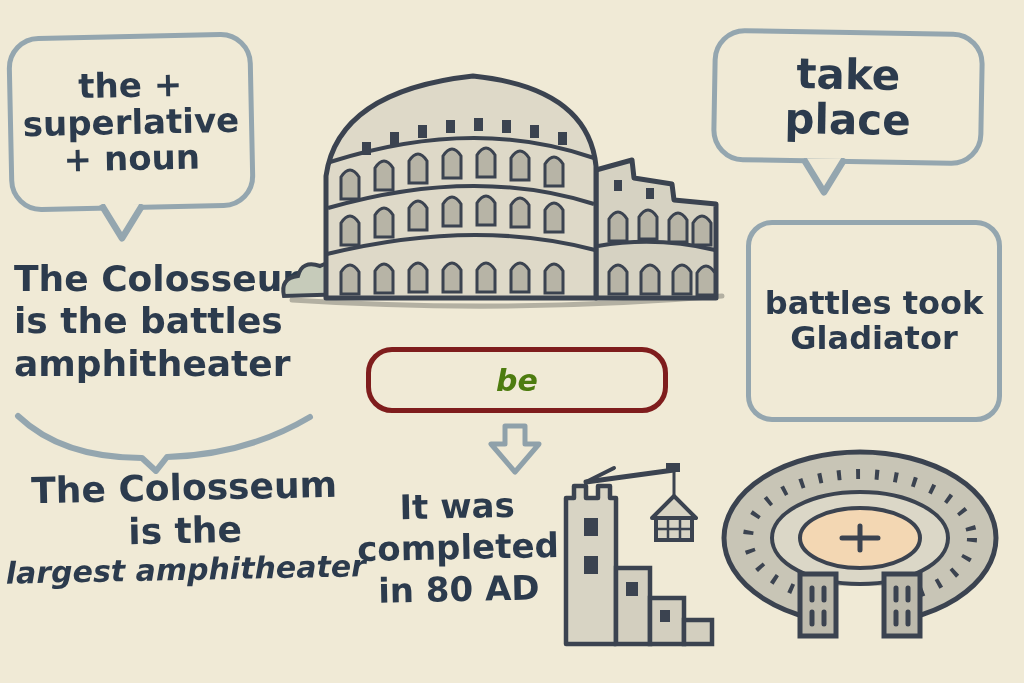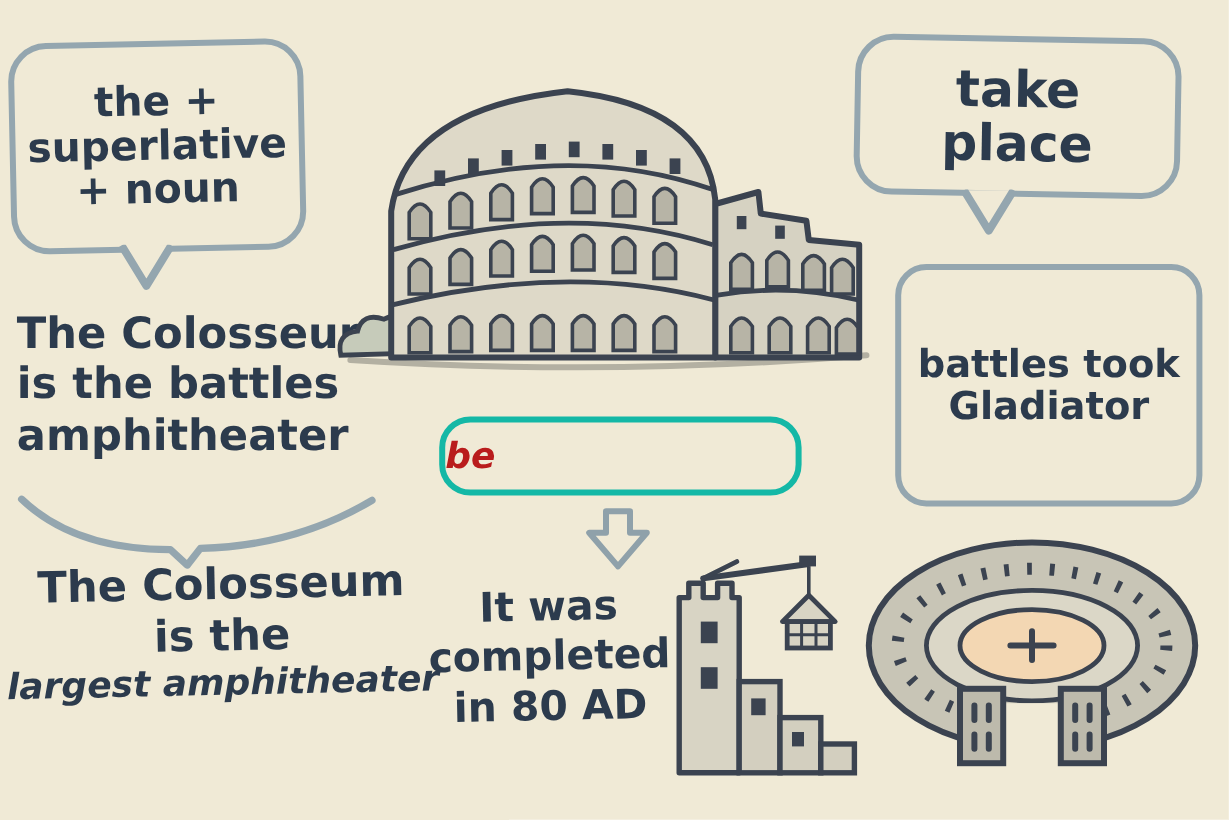--- a/index.html
+++ b/index.html
@@ -13,23 +13,23 @@
     position:absolute;box-sizing:border-box;
     border:5px solid #94a6af;border-radius:32px;
     display:flex;flex-direction:column;align-items:center;justify-content:center;
     text-align:center;color:#2c3b4d;font-weight:700;line-height:1.08;
   }
   .bubble .line{display:block;}
   .textblock{position:absolute;color:#2c3b4d;font-weight:700;}
   .textblock .line{display:block;}
   .pill{
     position:absolute;box-sizing:border-box;
-    border:5px solid #14b8a6;border-radius:26px;
-    display:flex;align-items:center;justify-content:flex-start;
-    color:#b91c1c;font-weight:700;
+    border:5px solid #7f1d1d;border-radius:26px;
+    display:flex;align-items:center;justify-content:center;
+    color:#4d7c0f;font-weight:700;
   }
   .it{font-style:italic;}
   .tilt-l{transform:rotate(-1.2deg);}
   .tilt-r{transform:rotate(1deg);}
 
   
   #bubble-superlative{left:8px;top:34px;width:246px;height:176px;font-size:34px;}
   #tail-superlative{left:98px;top:204px;width:48px;height:38px;}
   #example-one{left:14px;top:258px;width:310px;font-size:36px;line-height:1.18;}
   #tail-curve{left:14px;top:412px;width:300px;height:62px;}

